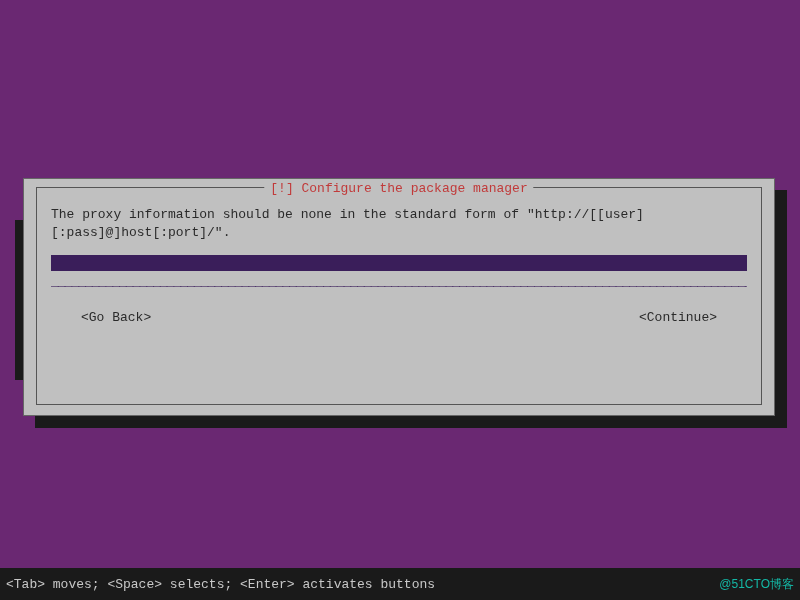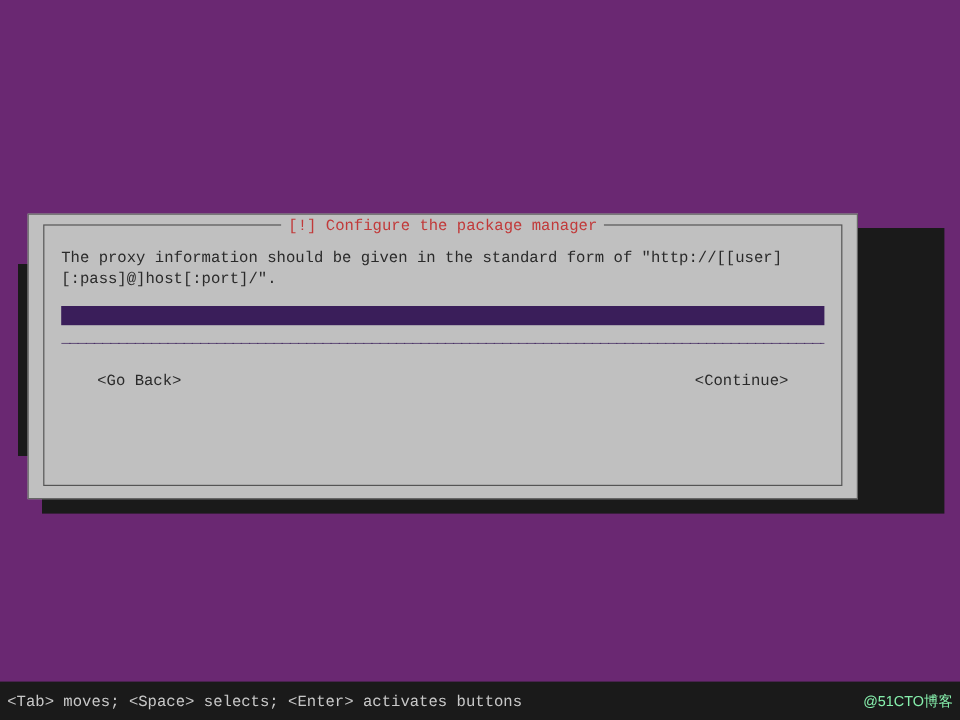--- a/index.html
+++ b/index.html
@@ -29,21 +29,21 @@
       top: 220px;
       left: 15px;
       width: 18px;
       height: 160px;
       background: #1a1a1a;
     }
     .dialog {
       position: absolute;
       top: 178px;
       left: 23px;
-      width: 692px;
+      width: 752px;
       height: 238px;
       background: #c0c0c0;
       border: 1px solid #666;
     }
     .dialog-inner-border {
       position: absolute;
       top: 8px;
       left: 12px;
       right: 12px;
       bottom: 10px;
@@ -100,36 +100,36 @@
       height: 20px;
       background: #1a1a1a;
       color: #c8c8c8;
       padding: 16px 6px;
       font-size: 13px;
       display: flex;
       justify-content: space-between;
       align-items: center;
     }
     .watermark {
-      color: #86efac;
+      color: #14b8a6;
       font-family: sans-serif;
       font-size: 12px;
     }
   </style>
 </head>
 <body>
 
 <div class="dialog-shadow-left"></div>
 <div class="dialog-shadow"></div>
 
 <div class="dialog">
   <div class="dialog-inner-border">
     <div class="dialog-title">[!] Configure the package manager</div>
     <div class="dialog-content">
-      <div class="paragraph">The proxy information should be given in the standard form of "http://[[user][:pass]@]host[:port]/".</div>
+      <div class="paragraph">The proxy information should be none in the standard form of "http://[[user][:pass]@]host[:port]/".</div>
       <div class="input-line"></div>
       <div class="input-underline">_______________________________________________________________________________________________________</div>
       <div class="buttons">
         <span class="btn">&lt;Go Back&gt;</span>
         <span class="btn">&lt;Continue&gt;</span>
       </div>
     </div>
   </div>
 </div>
 

